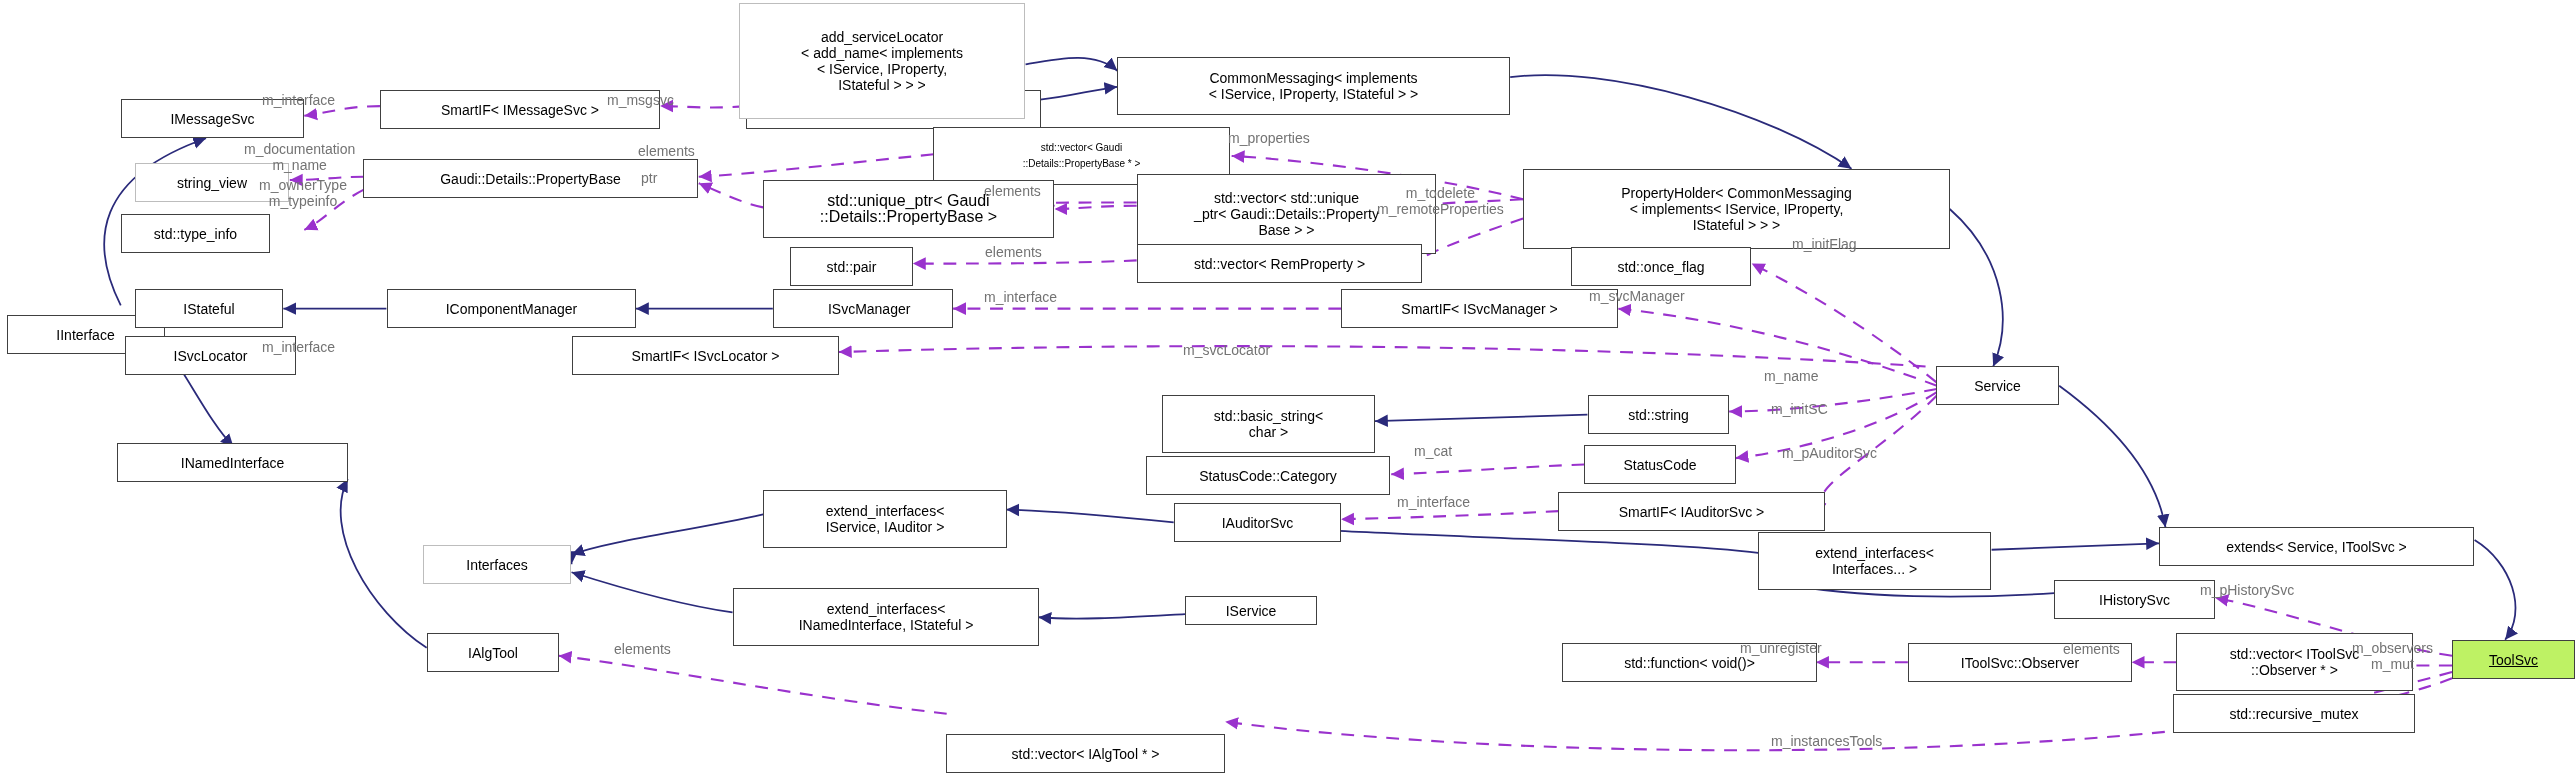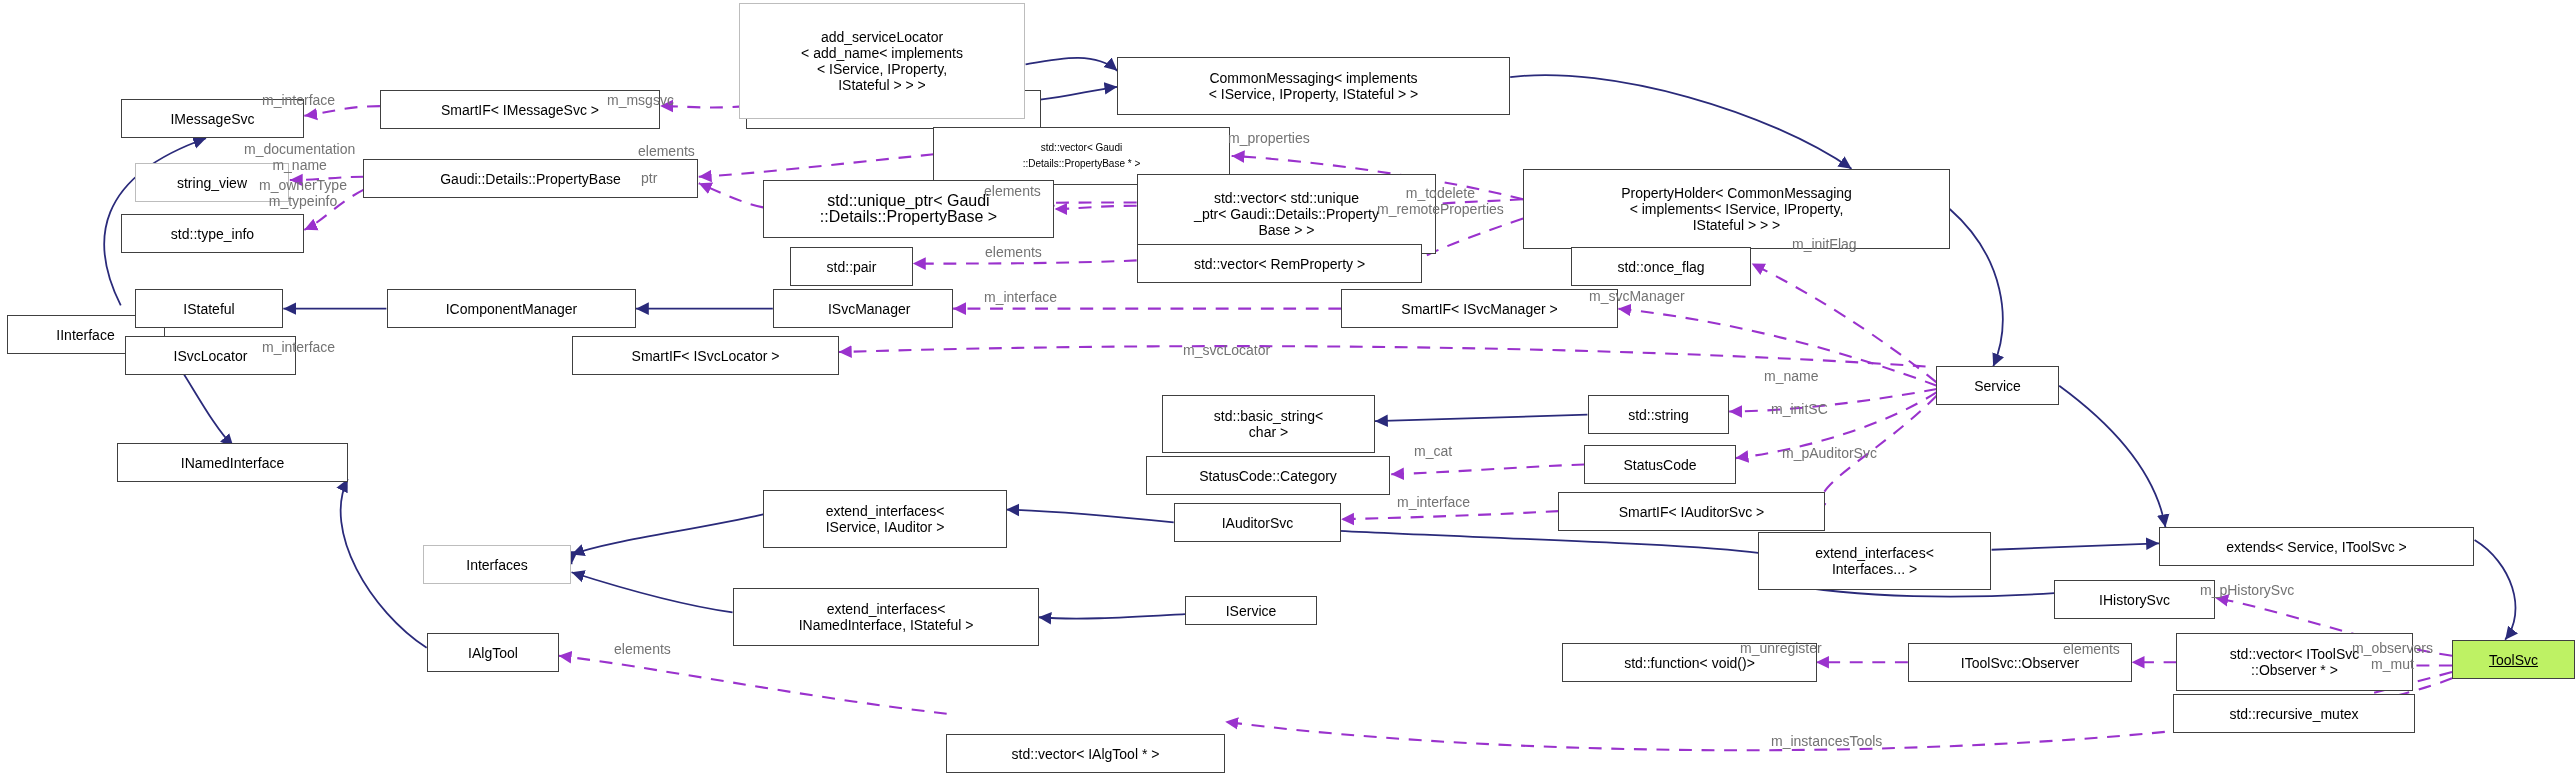--- a/index.html
+++ b/index.html
@@ -125,21 +125,21 @@
       <path d="M 1352,412 C 1330,412 1335,412 1324,412"></path>
       <path d="M 1523,408 C 1470,400 1420,380 1376,372"></path>
       <path d="M 1523,414 C 1480,414 1450,414 1420,412"></path>
       <path d="M 1523,418 C 1480,430 1440,440 1424,442"></path>
       <path d="M 1523,422 C 1400,470 1000,480 761,449"></path>
     </g>
   </svg>
 <div class="node" style="left: 6.5px; top: 315px; width: 158px; height: 39px;">IInterface</div>
     <div class="node" style="left: 121px; top: 99px; width: 183px; height: 39px;">IMessageSvc</div>
     <div class="node light" style="left: 135px; top: 163px; width: 154px; height: 39px;">string_view</div>
-    <div class="node" style="left: 121px; top: 214px; width: 183px; height: 39px;">std::type_info</div>
+    <div class="node" style="left: 121px; top: 214px; width: 149px; height: 39px;">std::type_info</div>
     <div class="node" style="left: 135px; top: 289px; width: 148px; height: 39px;">IStateful</div>
     <div class="node" style="left: 125px; top: 336px; width: 171px; height: 39px;">ISvcLocator</div>
     <div class="node" style="left: 117px; top: 443px; width: 231px; height: 39px;">INamedInterface</div>
     <div class="node" style="left: 380px; top: 90px; width: 280px; height: 39px;">SmartIF&lt; IMessageSvc &gt;</div>
     <div class="node" style="left: 363px; top: 159px; width: 335px; height: 39px;">Gaudi::Details::PropertyBase</div>
     <div class="node" style="left: 387px; top: 289px; width: 249px; height: 39px;">IComponentManager</div>
     <div class="node" style="left: 572px; top: 336px; width: 267px; height: 39px;">SmartIF&lt; ISvcLocator &gt;</div>
     <div class="node light" style="left: 423px; top: 545px; width: 148px; height: 39px;">Interfaces</div>
     <div class="node" style="left: 427px; top: 633px; width: 132px; height: 39px;">IAlgTool</div>
     <div class="node" style="left: 746px; top: 90px; width: 295px; height: 39px;">CommonMessagingBase</div>

